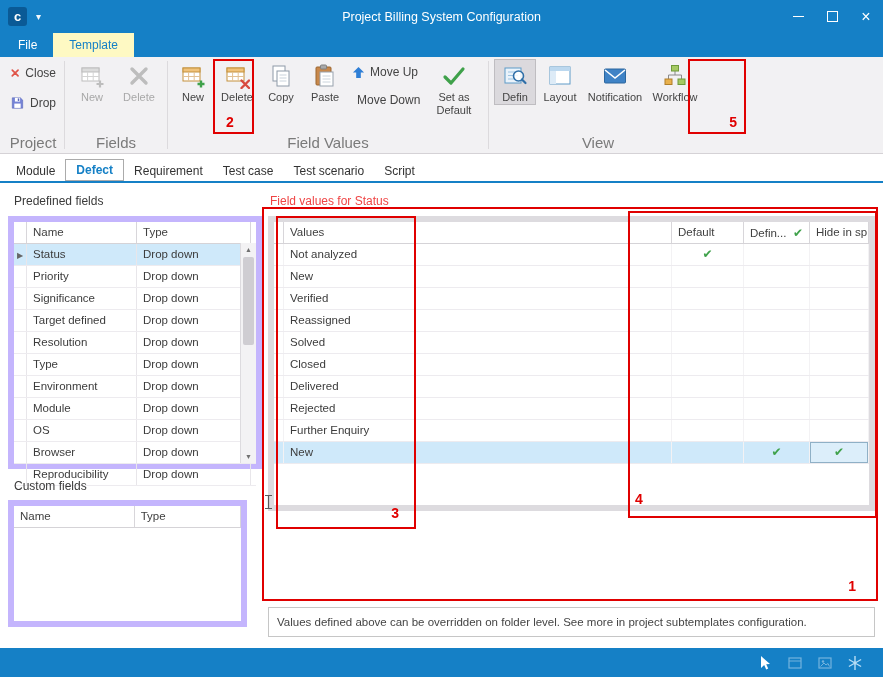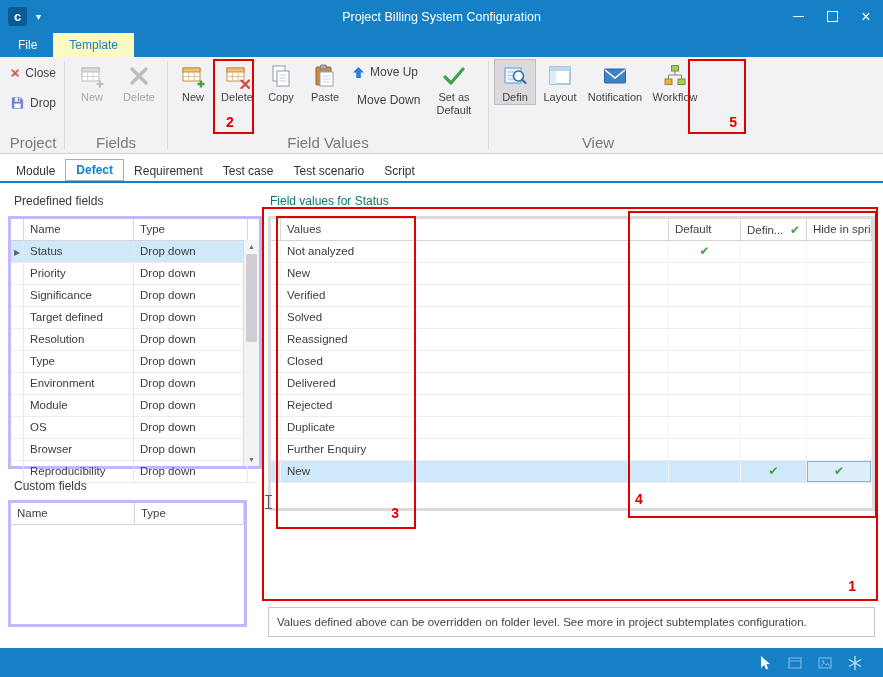--- a/index.html
+++ b/index.html
@@ -42,24 +42,24 @@
   .i14{width:13px;height:13px;display:block}
 
   
   .doctabs{position:absolute;left:0;top:157px;width:100%;height:26px;display:flex;align-items:flex-end;
            padding-left:6px;border-bottom:2px solid #1580C6;background:#fff;box-sizing:border-box}
   .dtab{padding:3px 10px 3px;color:#333}
   .dtab.sel{color:#1580C6;font-weight:bold;border:1px solid #ABABAB;background:#fff}
 
   
   .panel-label{position:absolute;font-size:12px;color:#3A3A3A}
-  .panel-label.blue{color:#0f766e}
-
-  
-  .grid{position:absolute;background:#fff;border:3px solid #c4b5fd;font-size:11.5px;color:#3C3C3C;box-sizing:border-box}
+  .panel-label.blue{color:#ef4444}
+
+  
+  .grid{position:absolute;background:#fff;border:6px solid #c4b5fd;font-size:11.5px;color:#3C3C3C;box-sizing:border-box}
   .grow{display:flex;height:21px;line-height:20px;border-bottom:1px solid #EDEBEF}
   .grow.sel{background:#CFE9FA}
   .cell{padding:0 6px;border-right:1px solid #E8E6EA;overflow:hidden;white-space:nowrap;box-sizing:border-box}
   .ghead{border-bottom:1px solid #D5D3D7}
   .ghead .cell{border-right:1px solid #D8D6DA;color:#404040}
   .c-ind{width:13px;padding:0;text-align:center}
   .c-name{width:110px}
   .c-type{width:114px}
   .rowptr{font-size:8px;color:#666;line-height:20px}
   .scroll{position:absolute;top:21px;right:0;bottom:0;width:15px;background:#F3F2F4;border-left:1px solid #DDDBDF;
@@ -399,56 +399,49 @@
         </div>
       <div class="grow">
           <div class="cell c-vind"></div>
           <div class="cell c-val">Verified</div>
           <div class="cell c-def"></div>
           <div class="cell c-dfd"></div>
           <div class="cell c-hide"></div>
         </div>
       <div class="grow">
           <div class="cell c-vind"></div>
+          <div class="cell c-val">Reassigned</div>
+          <div class="cell c-def"></div>
+          <div class="cell c-dfd"></div>
+          <div class="cell c-hide"></div>
+        </div>
+      <div class="grow">
+          <div class="cell c-vind"></div>
           <div class="cell c-val">Solved</div>
           <div class="cell c-def"></div>
           <div class="cell c-dfd"></div>
           <div class="cell c-hide"></div>
         </div>
       <div class="grow">
           <div class="cell c-vind"></div>
-          <div class="cell c-val">Reassigned</div>
-          <div class="cell c-def"></div>
-          <div class="cell c-dfd"></div>
-          <div class="cell c-hide"></div>
-        </div>
-      <div class="grow">
-          <div class="cell c-vind"></div>
           <div class="cell c-val">Closed</div>
           <div class="cell c-def"></div>
           <div class="cell c-dfd"></div>
           <div class="cell c-hide"></div>
         </div>
       <div class="grow">
           <div class="cell c-vind"></div>
           <div class="cell c-val">Delivered</div>
           <div class="cell c-def"></div>
           <div class="cell c-dfd"></div>
           <div class="cell c-hide"></div>
         </div>
       <div class="grow">
           <div class="cell c-vind"></div>
           <div class="cell c-val">Rejected</div>
-          <div class="cell c-def"></div>
-          <div class="cell c-dfd"></div>
-          <div class="cell c-hide"></div>
-        </div>
-      <div class="grow">
-          <div class="cell c-vind"></div>
-          <div class="cell c-val">Duplicate</div>
           <div class="cell c-def"></div>
           <div class="cell c-dfd"></div>
           <div class="cell c-hide"></div>
         </div>
       <div class="grow">
           <div class="cell c-vind"></div>
           <div class="cell c-val">Further Enquiry</div>
           <div class="cell c-def"></div>
           <div class="cell c-dfd"></div>
           <div class="cell c-hide"></div>

